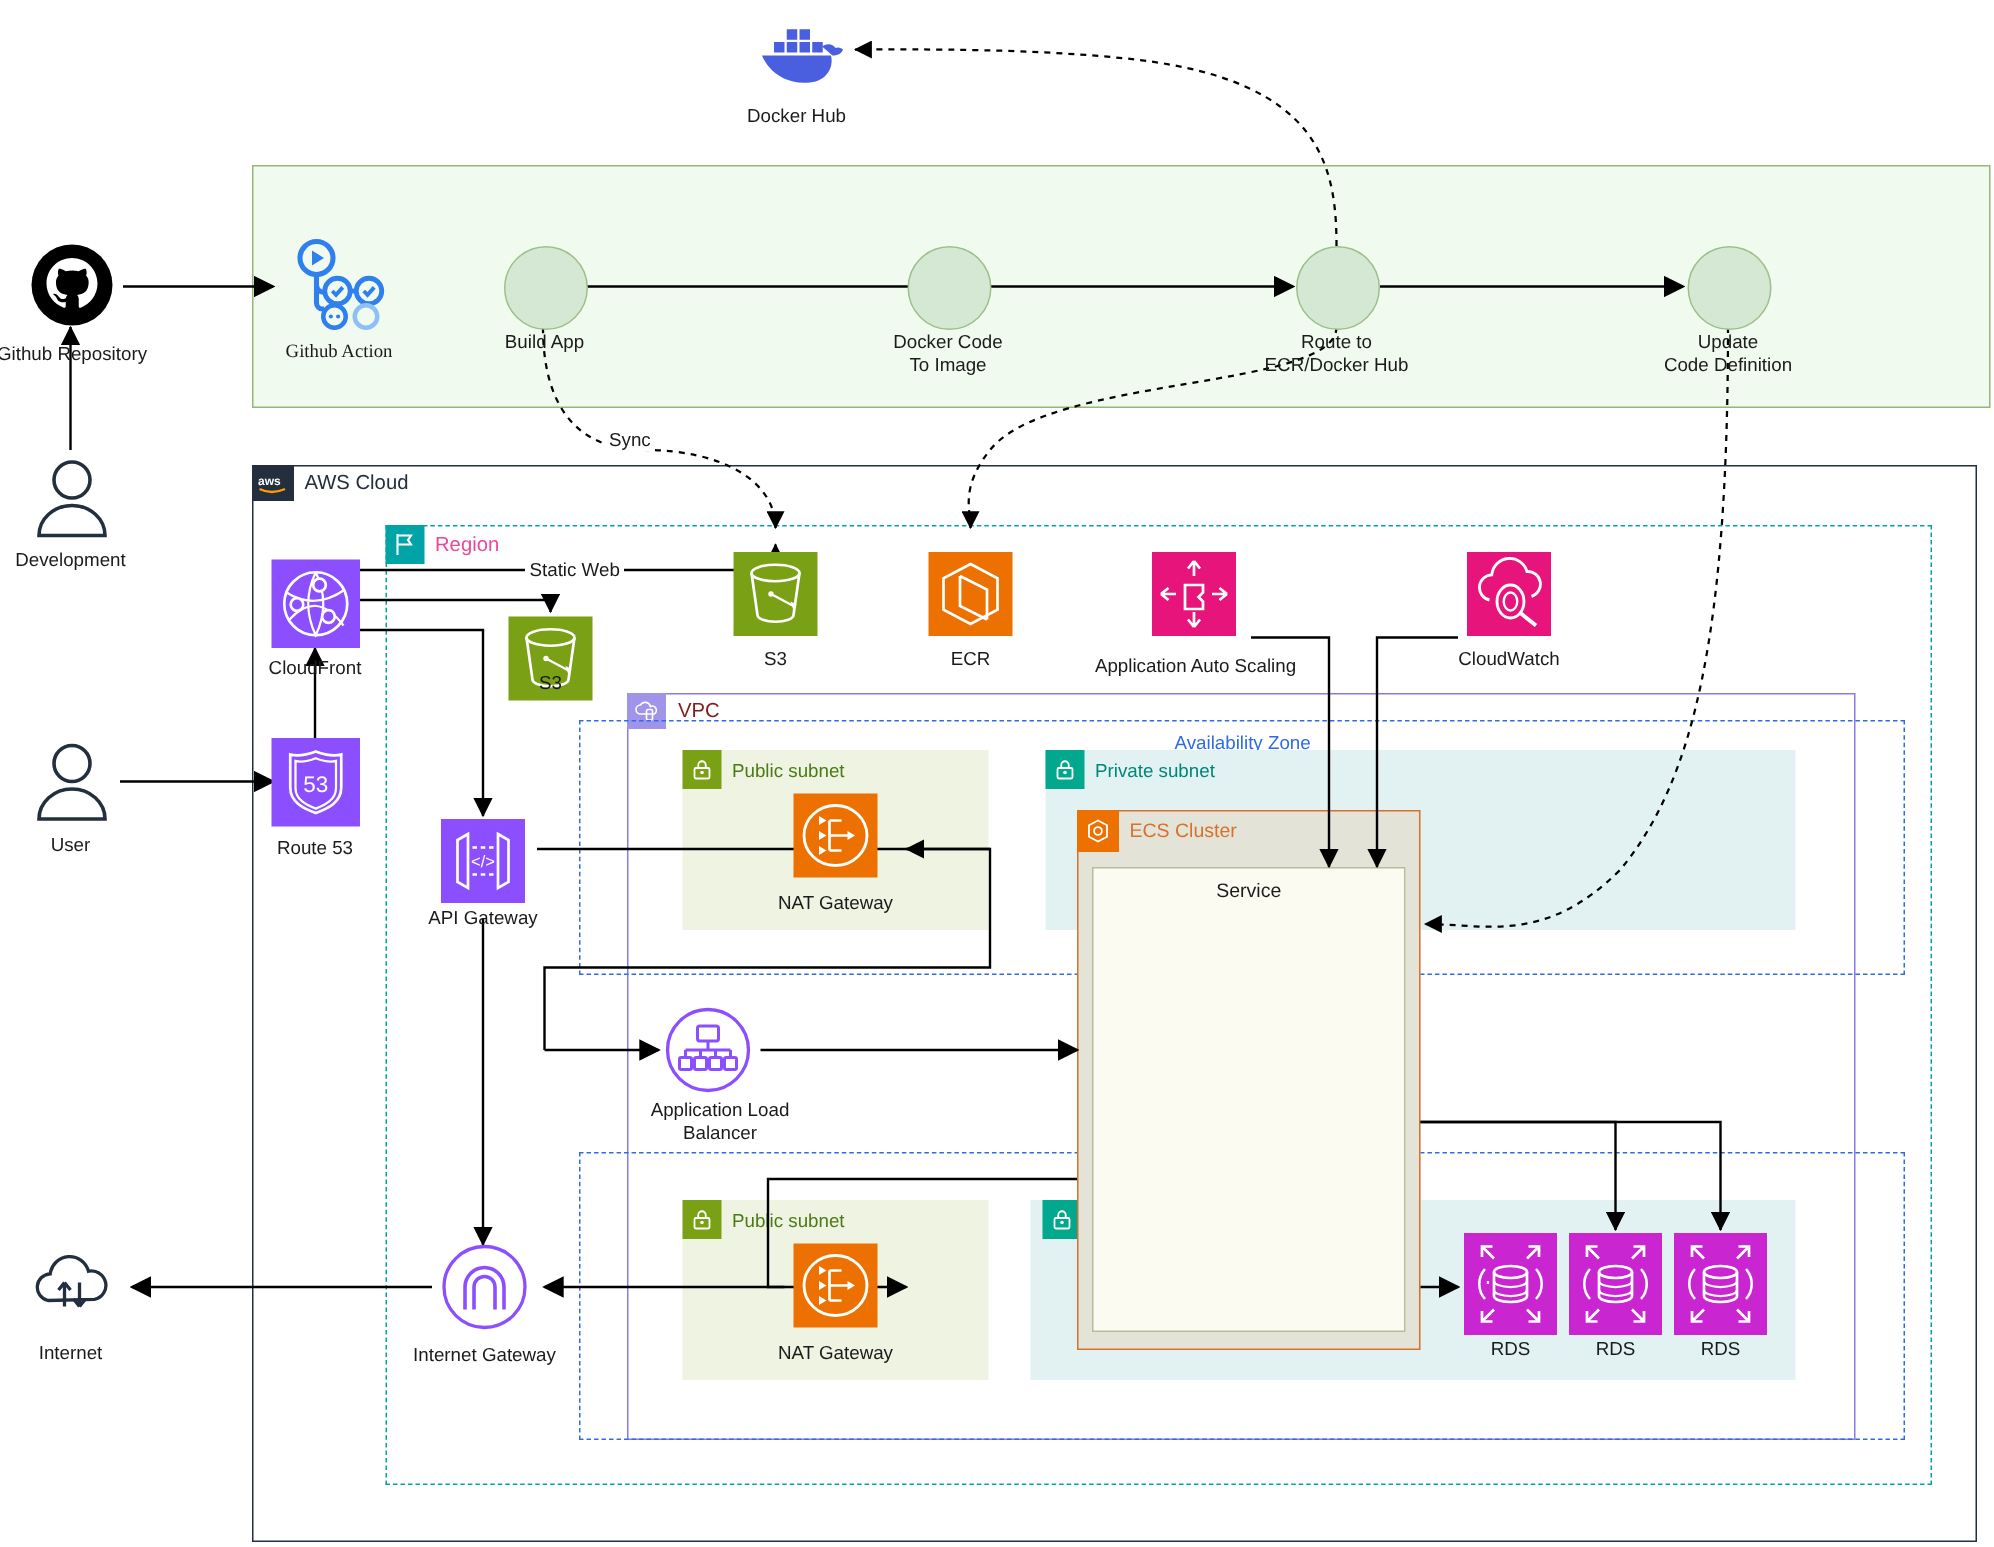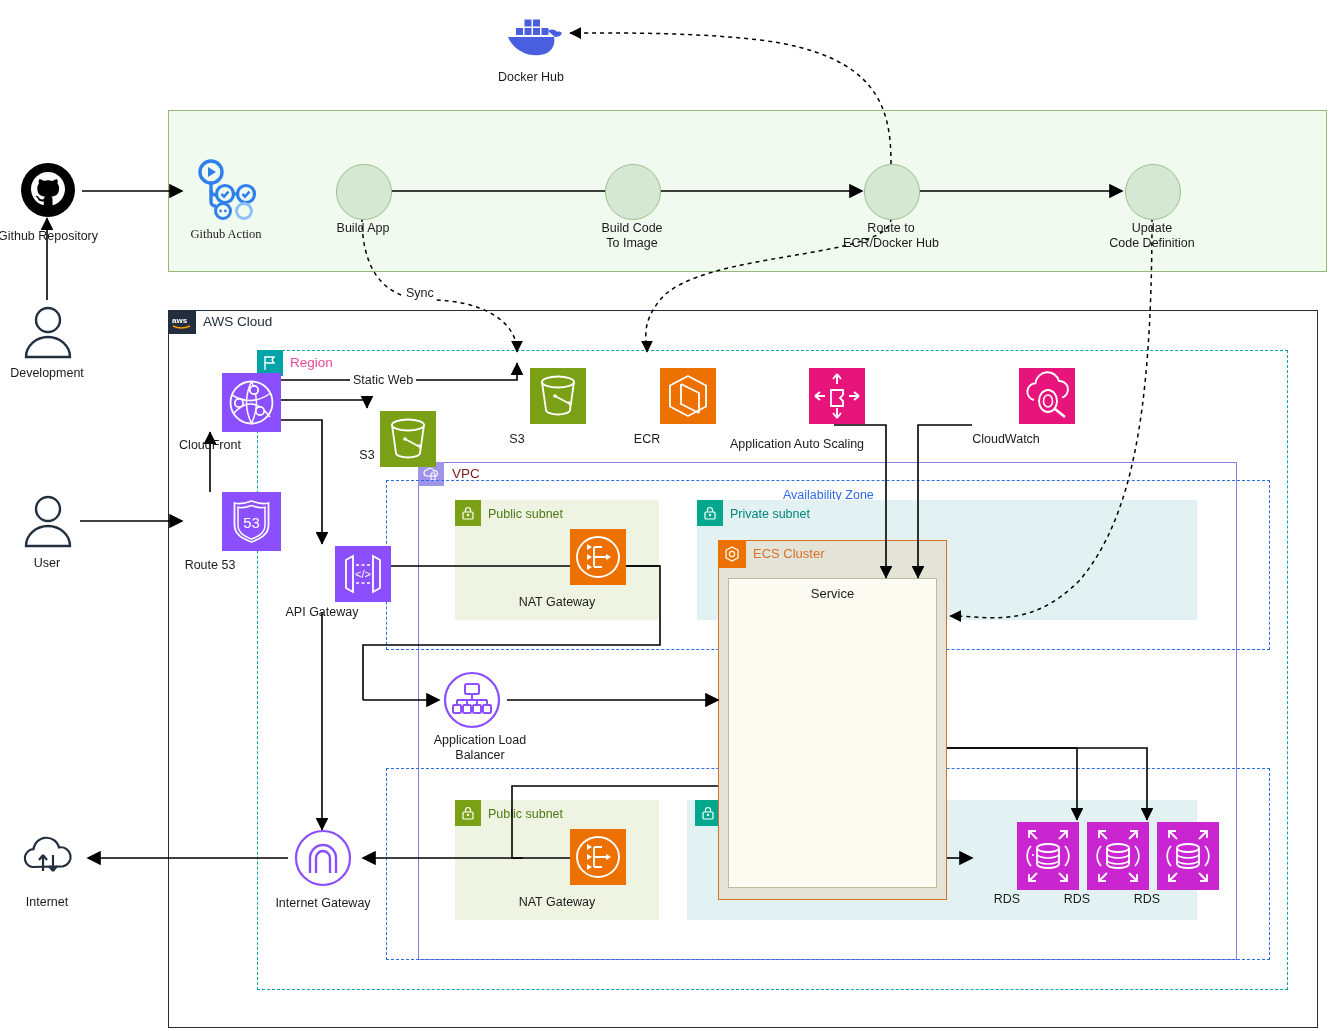--- a/index.html
+++ b/index.html
@@ -4,21 +4,21 @@
 <style>
   html,body{margin:0;padding:0;background:#ffffff;}
   body{width:1329px;height:1031px;position:relative;overflow:hidden;
        font-family:"Liberation Sans","DejaVu Sans",sans-serif;color:#1b1b1b;}
   .stage{position:absolute;left:0;top:0;width:1329px;height:1031px;}
   svg.layer{position:absolute;left:0;top:0;width:1329px;height:1031px;pointer-events:none;}
   .box{position:absolute;box-sizing:border-box;}
   .lbl{position:absolute;text-align:center;font-size:12.5px;line-height:15px;color:#1b1b1b;white-space:pre;}
   .ctlbl{position:absolute;font-size:13px;line-height:16px;white-space:nowrap;}
   .icon{position:absolute;}
-  .sq{position:absolute;box-sizing:border-box;margin-left:41px;}
+  .sq{position:absolute;box-sizing:border-box;}
   .tagbox{position:absolute;box-sizing:border-box;display:flex;align-items:center;justify-content:center;}
   .circleNode{position:absolute;border-radius:50%;}
 </style>
 </head>
 <body>
 
 <div class="stage">
 
   <div class="box" style="left:168px;top:110px;width:1159px;height:162px;background:#f1faee;border:1px solid #97b67c;"></div>
 
@@ -237,21 +237,21 @@
         <circle cx="31.4" cy="53" r="1.4" fill="#2f80ed"></circle>
       <circle cx="50" cy="53" r="7.5" fill="none" stroke="#8ec0f7" stroke-width="3"></circle>
     </svg>
   </div>
   <div class="lbl" style="left:166px;top:227px;width:120px;font-family:Liberation Serif, serif;">Github Action</div>
 
   <div class="circleNode" style="left:336px;top:164px;width:54px;height:54px;background:#d5e8d4;border:1px solid #9cc08a;"></div>
   <div class="lbl" style="left:303px;top:221px;width:120px;">Build App</div>
 
   <div class="circleNode" style="left:605px;top:164px;width:54px;height:54px;background:#d5e8d4;border:1px solid #9cc08a;"></div>
-  <div class="lbl" style="left:572px;top:221px;width:120px;"><span>Build Code</span><br><span>To Image</span></div>
+  <div class="lbl" style="left:572px;top:221px;width:120px;"><span>Docker Code</span><br><span>To Image</span></div>
 
   <div class="circleNode" style="left:864px;top:164px;width:54px;height:54px;background:#d5e8d4;border:1px solid #9cc08a;"></div>
   <div class="lbl" style="left:831px;top:221px;width:120px;"><span>Route to</span><br><span>ECR/Docker Hub</span></div>
 
   <div class="circleNode" style="left:1125px;top:164px;width:54px;height:54px;background:#d5e8d4;border:1px solid #9cc08a;"></div>
   <div class="lbl" style="left:1092px;top:221px;width:120px;"><span>Update</span><br><span>Code Definition</span></div>
 
   <div class="ctlbl" style="left:404px;top:285px;font-size:12.5px;background:#fff;padding:0 2px;">Sync</div>
 
   <div class="ctlbl" style="left:350px;top:372px;font-size:12.5px;background:#fff;padding:0 3px;text-align:right;">Static Web</div>

